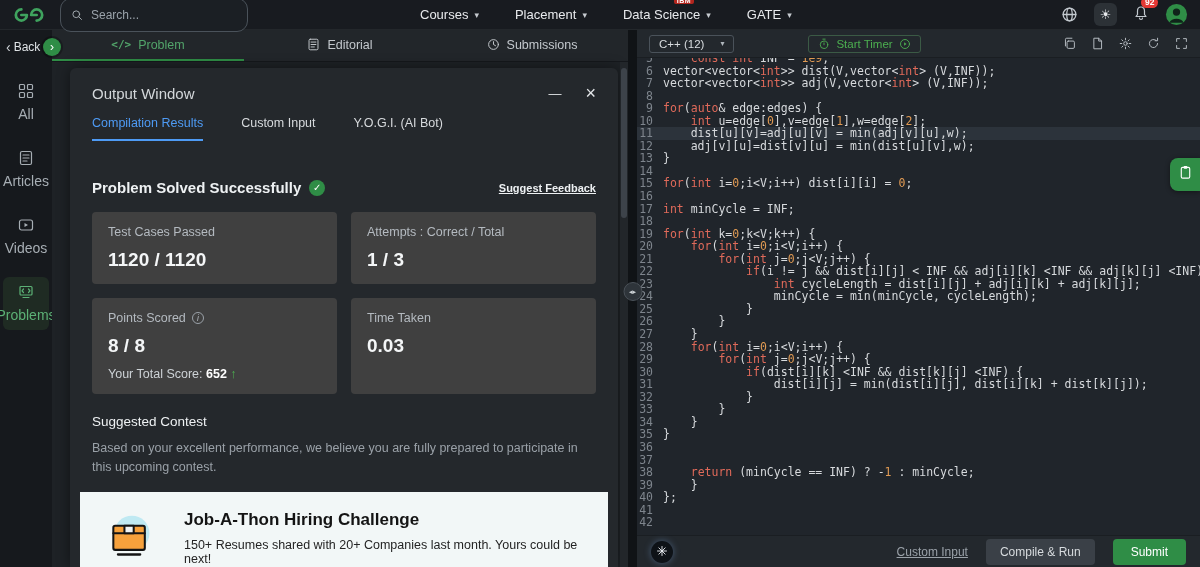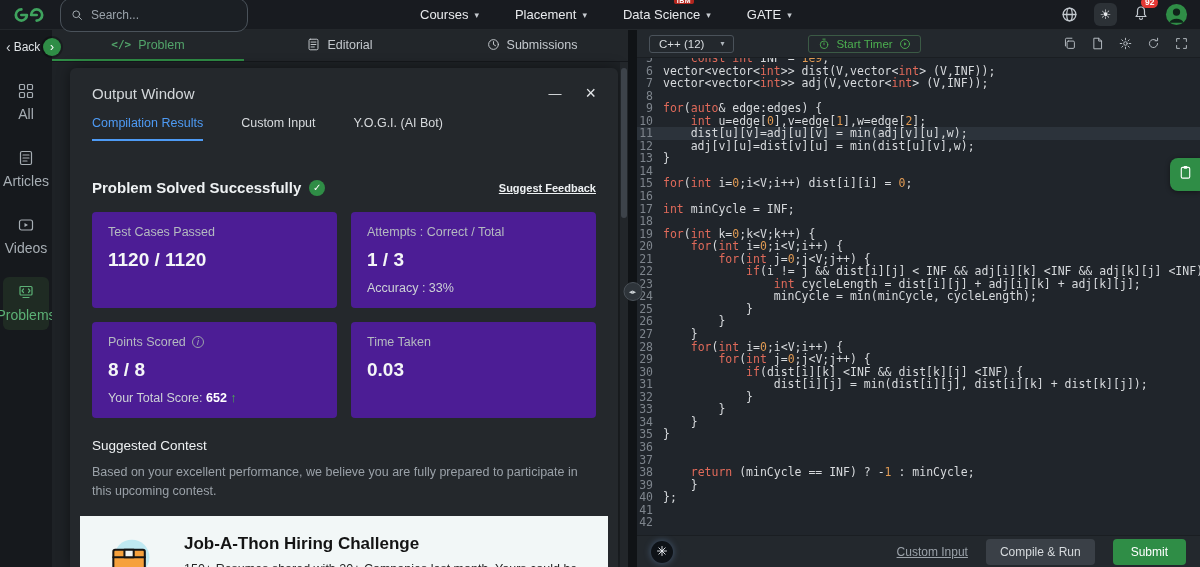--- a/index.html
+++ b/index.html
@@ -74,21 +74,21 @@
   .subtab.active{color:#4e9bf5;border-bottom-color:#4e9bf5}
   .window-body{padding:24px 22px 0;flex:1;min-height:0;overflow:hidden}
 
   .status-row{display:flex;justify-content:space-between;align-items:center;margin-top:14px}
   .status-left{display:flex;gap:8px;align-items:center;font-size:15px;font-weight:bold;color:#eef1f3}
   .check-badge{width:16px;height:16px;border-radius:50%;background:#2f8d46;color:#fff;font-size:10px;
     display:flex;align-items:center;justify-content:center;font-weight:bold}
   .feedback{font-size:11px;font-weight:bold;color:#eef1f3;text-decoration:underline;cursor:pointer}
 
   .cards{display:grid;grid-template-columns:1fr 1fr;gap:14px;margin-top:16px}
-  .card{background:#4c1d95;border-radius:4px;padding:13px 16px;min-height:62px}
+  .card{background:#404040;border-radius:4px;padding:13px 16px;min-height:62px}
   .card-title{font-size:12.5px;color:#b4bac0;display:flex;gap:6px;align-items:center}
   .info-i{width:12px;height:12px;border:1px solid #9aa1a8;border-radius:50%;font-size:8.5px;
     display:inline-flex;align-items:center;justify-content:center;font-style:italic;color:#b4bac0;cursor:pointer}
   .card-value{margin-top:10px;font-size:19px;font-weight:bold;color:#f4f6f7}
   .card-sub{margin-top:10px;font-size:12.5px;color:#cdd2d6}
   .card-sub strong{color:#fff}
   .arrow-up{color:#4caf50;font-weight:bold}
 
   .suggested-heading{margin-top:20px;font-size:13.5px;font-weight:normal;color:#eef1f3}
   .suggested-desc{margin-top:10px;font-size:12.5px;color:#9aa1a8;line-height:1.55;max-width:524px}
@@ -314,21 +314,20 @@
               <div class="card-title">
                 <span>Test Cases Passed</span>
               </div>
               <div class="card-value">1120 / 1120</div>
             </div>
             <div class="card">
               <div class="card-title">
                 <span>Attempts : Correct / Total</span>
               </div>
               <div class="card-value">1 / 3</div>
-              <div class="card-sub">Accuracy : 33%</div>
             </div>
             <div class="card">
               <div class="card-title">
                 <span>Points Scored</span>
                 <span class="info-i">i</span>
               </div>
               <div class="card-value">8 / 8</div>
               <div class="card-sub">Your Total Score: <strong>652</strong><span class="arrow-up"> ↑</span></div>
             </div>
             <div class="card">

